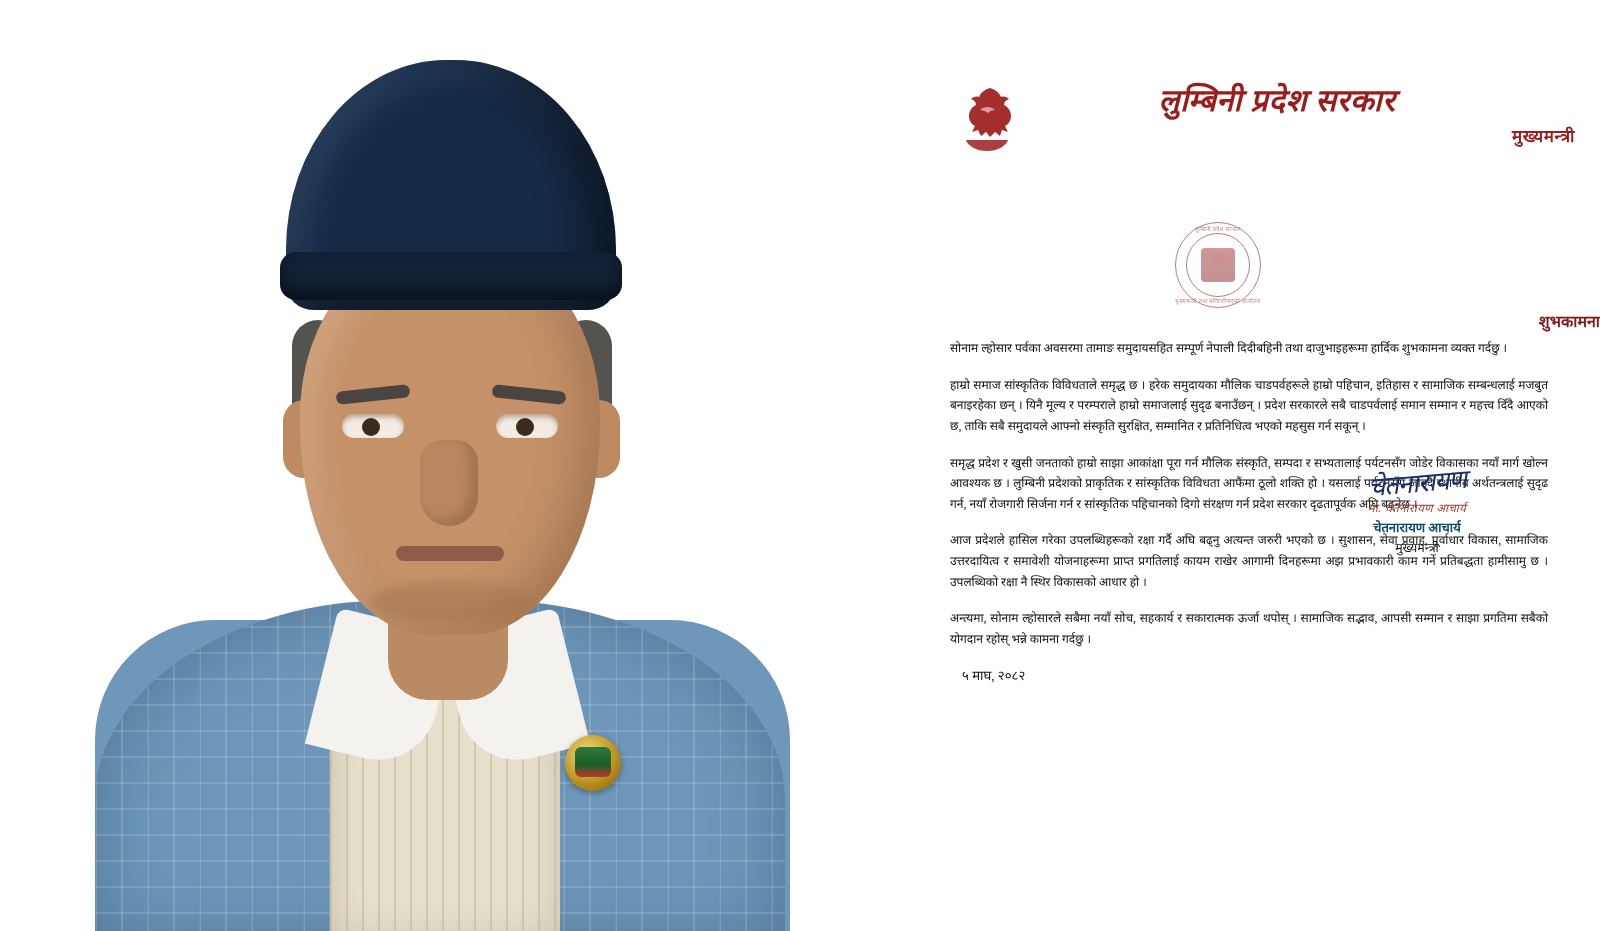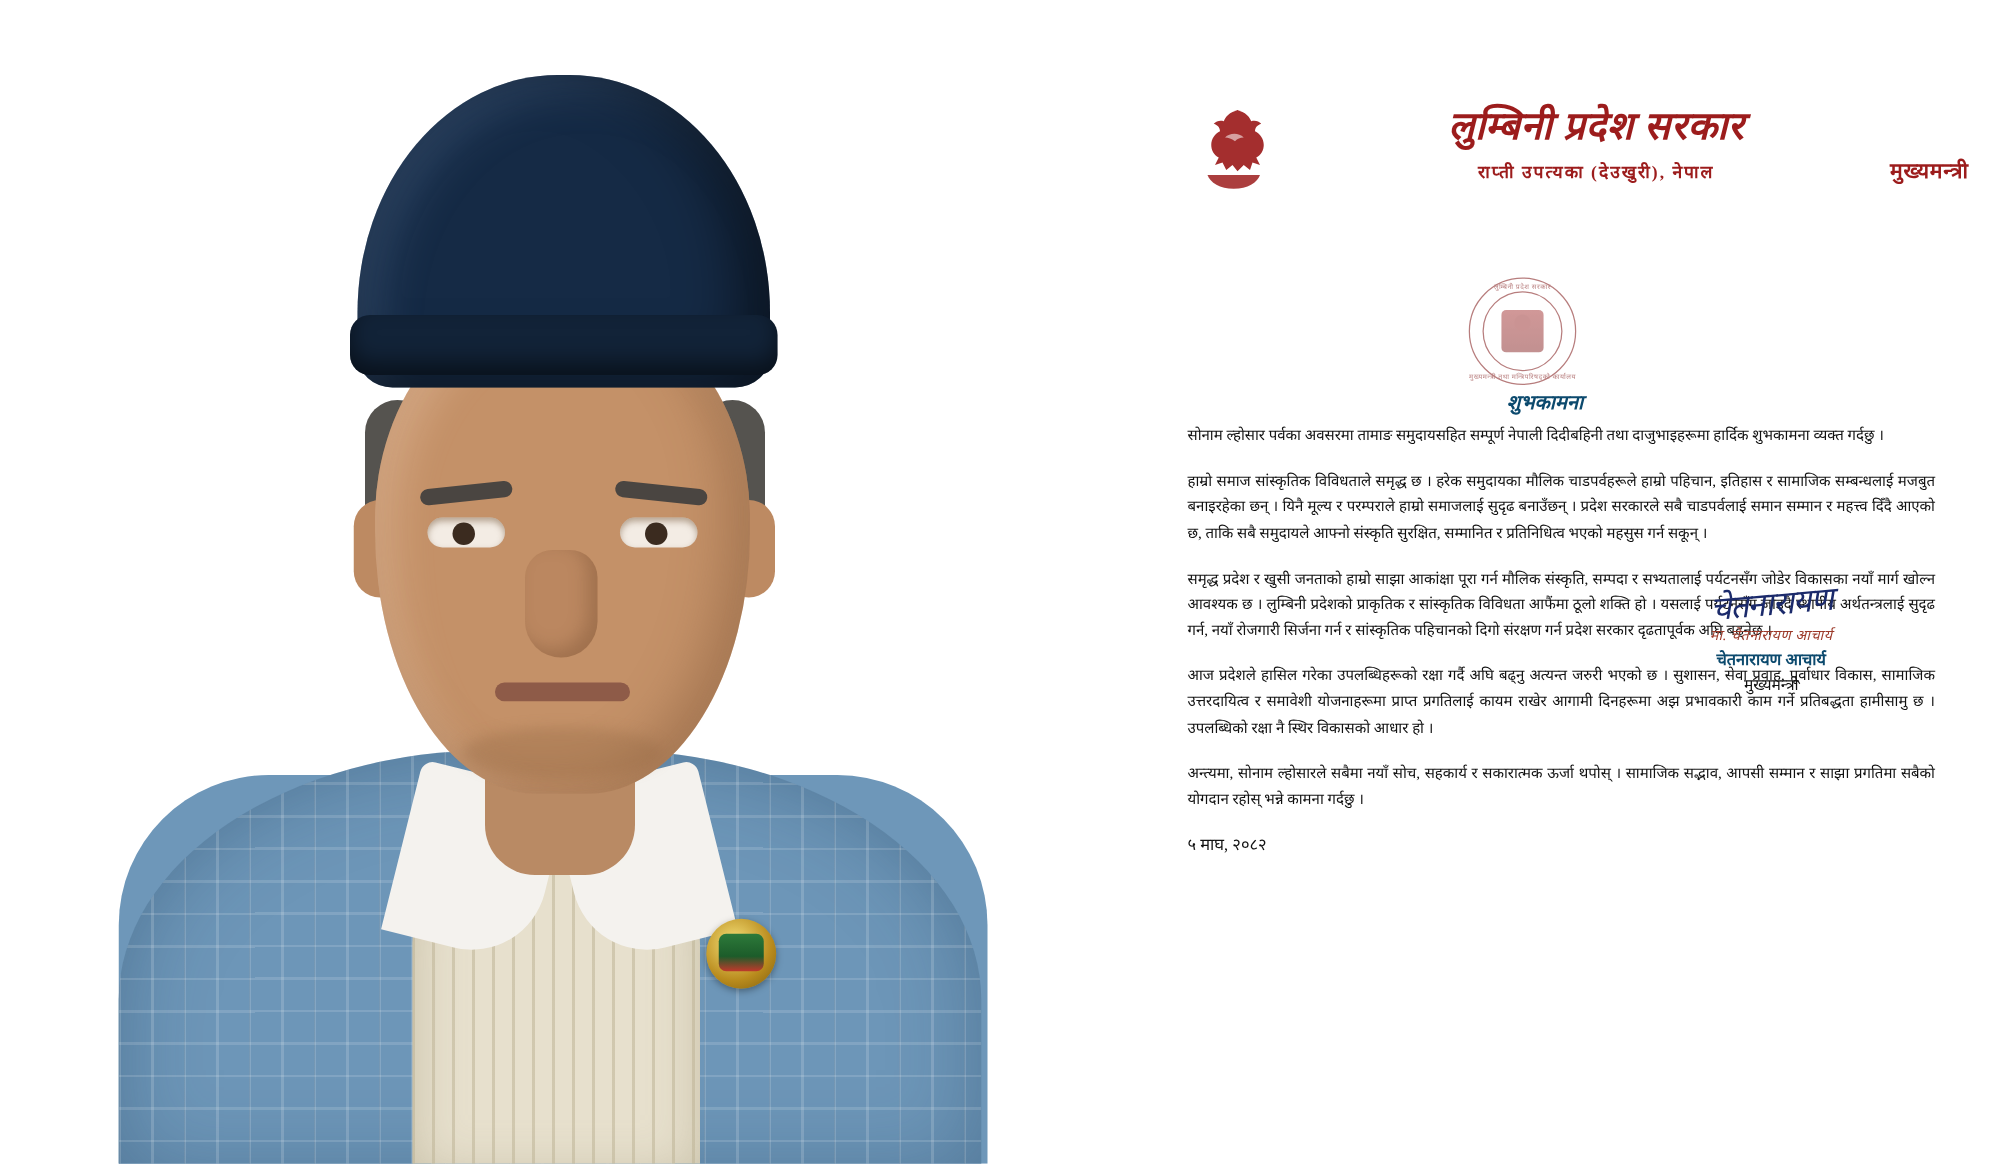--- a/index.html
+++ b/index.html
@@ -347,26 +347,25 @@
       radial-gradient(circle at 50% 30%, #9c3333 0 6px, rgba(156,51,51,0) 7px),
       linear-gradient(#a83c3c, #8c2f2f);
     opacity: 0.85;
   }
 
   .doc-title {
     position: absolute;
     left: 0;
     top: 310px;
     width: 100%;
-    text-align: center;
+    text-align: right;
     font-family: "Liberation Serif", serif;
     font-size: 16px;
     font-weight: bold;
-    color: #0c4a6e;
-    font-style: italic;
+    color: #7f1d1d;
   }
 
   .body-block {
     position: absolute;
     left: 78px;
     top: 338px;
     width: 610px;
   }
   .body-block p {
     margin: 0 12px 16px 0;
@@ -375,20 +374,21 @@
     line-height: 1.72;
     color: #111111;
     text-align: justify;
     text-justify: inter-word;
   }
   .date-line {
     margin-top: 6px;
     font-family: "Liberation Serif", serif;
     font-size: 13.2px;
     color: #111111;
+    margin-left: 12px;
   }
 
   .sign-block {
     position: absolute;
     right: 48px;
     bottom: 108px;
     width: 270px;
     text-align: center;
   }
   .signature {
@@ -461,21 +461,20 @@
         <svg viewBox="0 0 74 72" width="74" height="72" aria-hidden="true">
           <g fill="#9c1c1c">
             <path d="M37 4c7 0 12 4 14 9 3-1 6 0 8 2-3 1-5 3-5 6 4 2 7 6 7 11 0 4-2 8-6 10l3 6-6-2-2 6-5-4-5 5-4-5-5 4-3-6-6 2 3-6c-4-2-6-6-6-10 0-5 3-9 7-11 0-3-2-5-5-6 2-2 5-3 8-2 2-5 7-9 14-9z" opacity=".92"></path>
             <path d="M16 56h42c-2 6-10 11-21 11s-19-5-21-11z" opacity=".85"></path>
             <path d="M30 26c4-4 11-4 15 0-3 0-5 1-7 3-3-2-5-3-8-3z" fill="#fff" opacity=".55"></path>
           </g>
         </svg>
       </div>
       <div class="lh-text">
         <div class="gov-name">लुम्बिनी प्रदेश सरकार</div>
-        <div class="gov-sub">राप्ती उपत्यका (देउखुरी), नेपाल</div>
       </div>
       <div class="lh-role">मुख्यमन्त्री</div>
     </div>
 
     <div class="seal">
       <div class="seal-ring"></div>
       <div class="seal-ring inner"></div>
       <div class="seal-txt-top">लुम्बिनी प्रदेश सरकार</div>
       <div class="seal-core"></div>
       <div class="seal-txt-bottom">मुख्यमन्त्री तथा मन्त्रिपरिषद्को कार्यालय</div>

